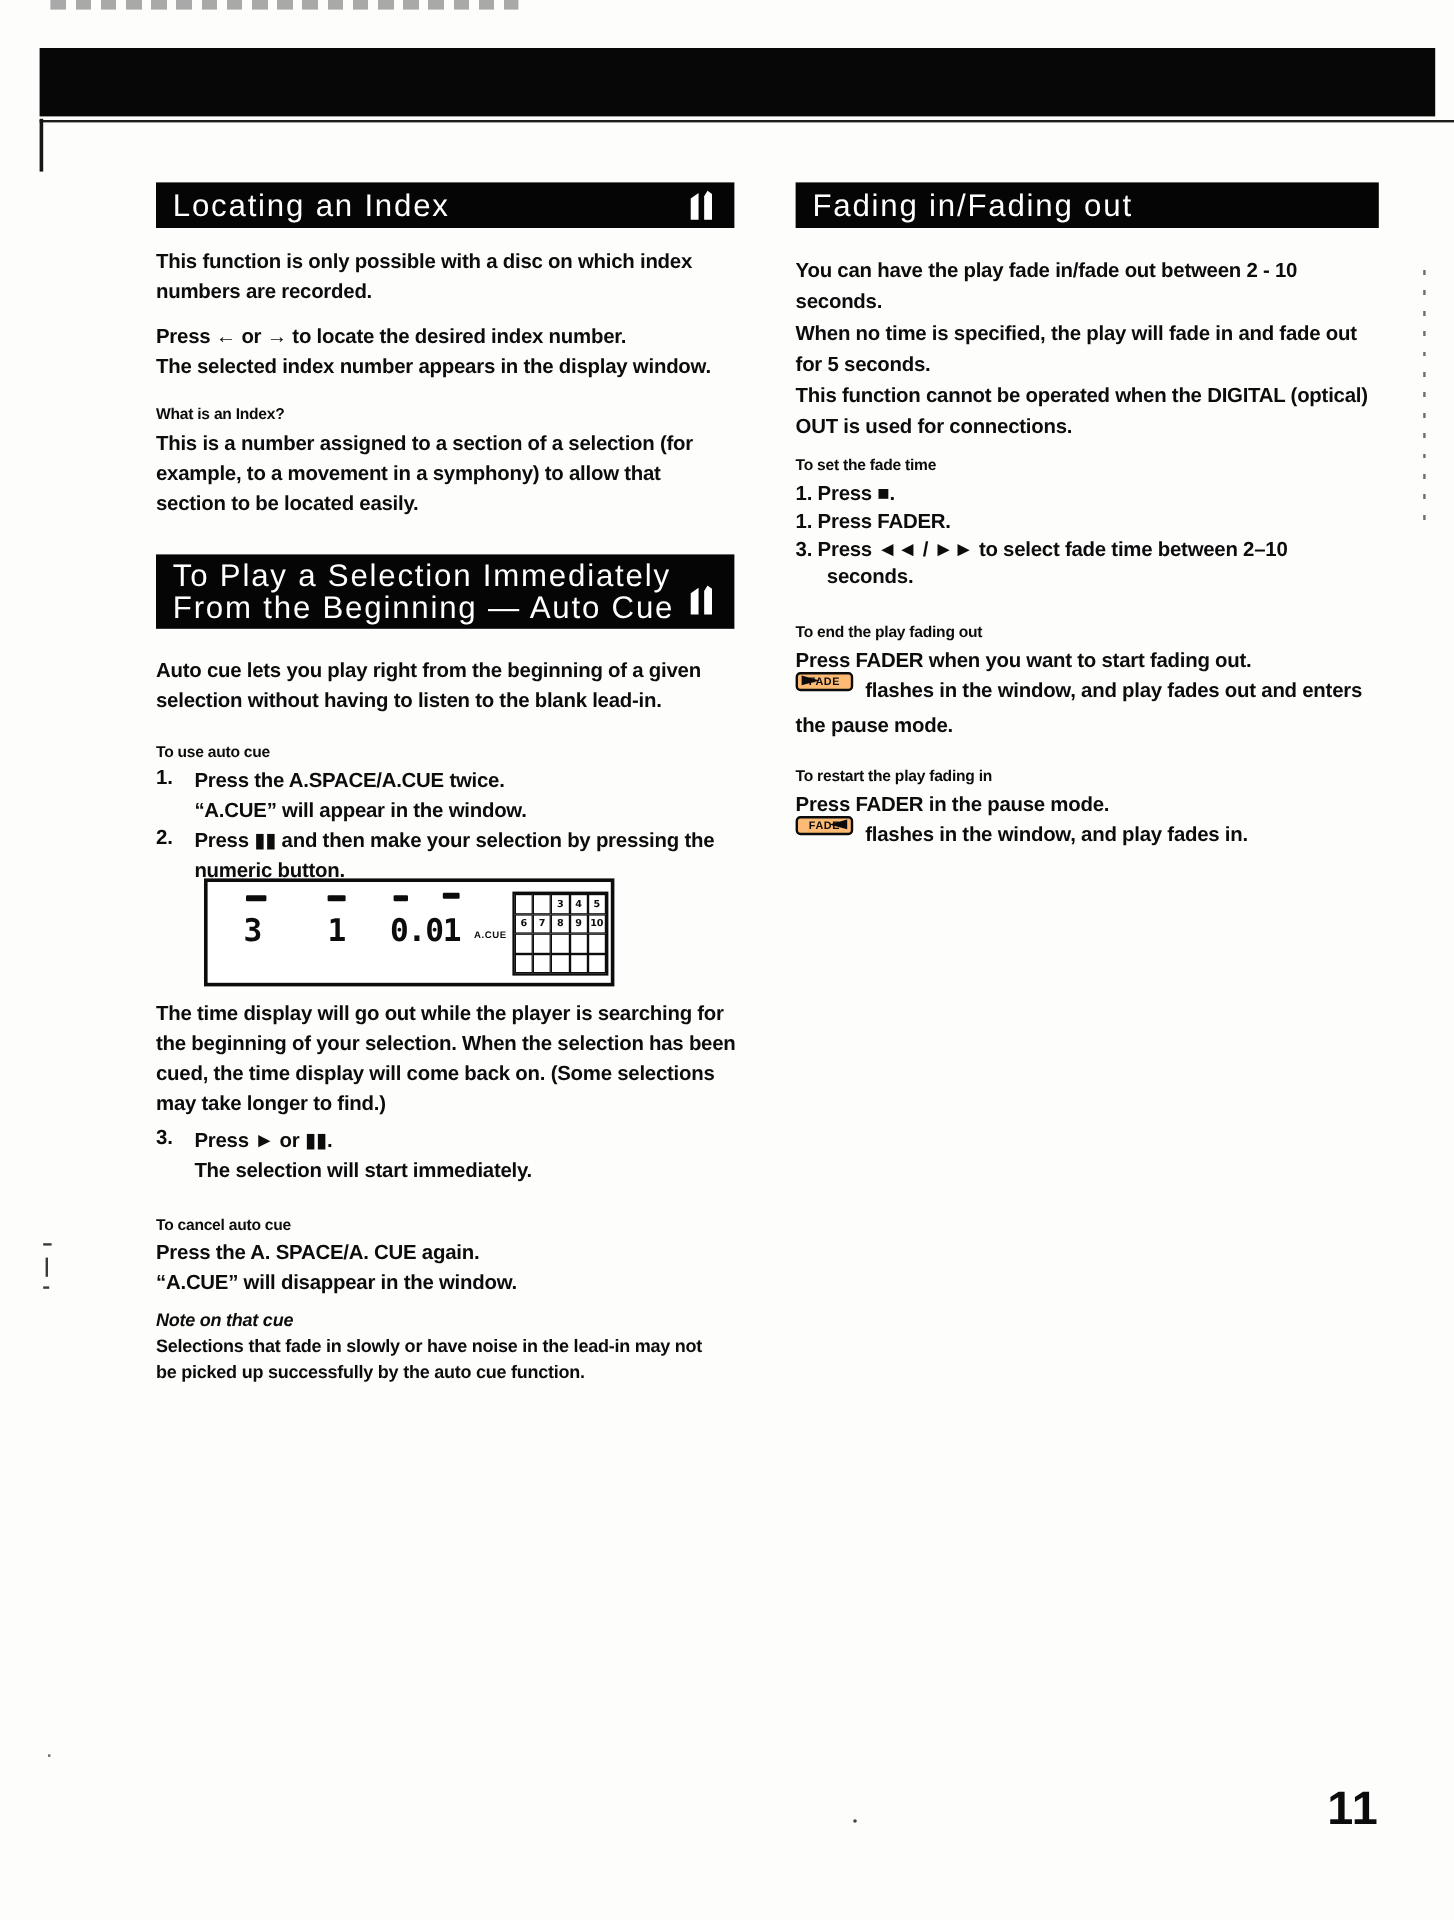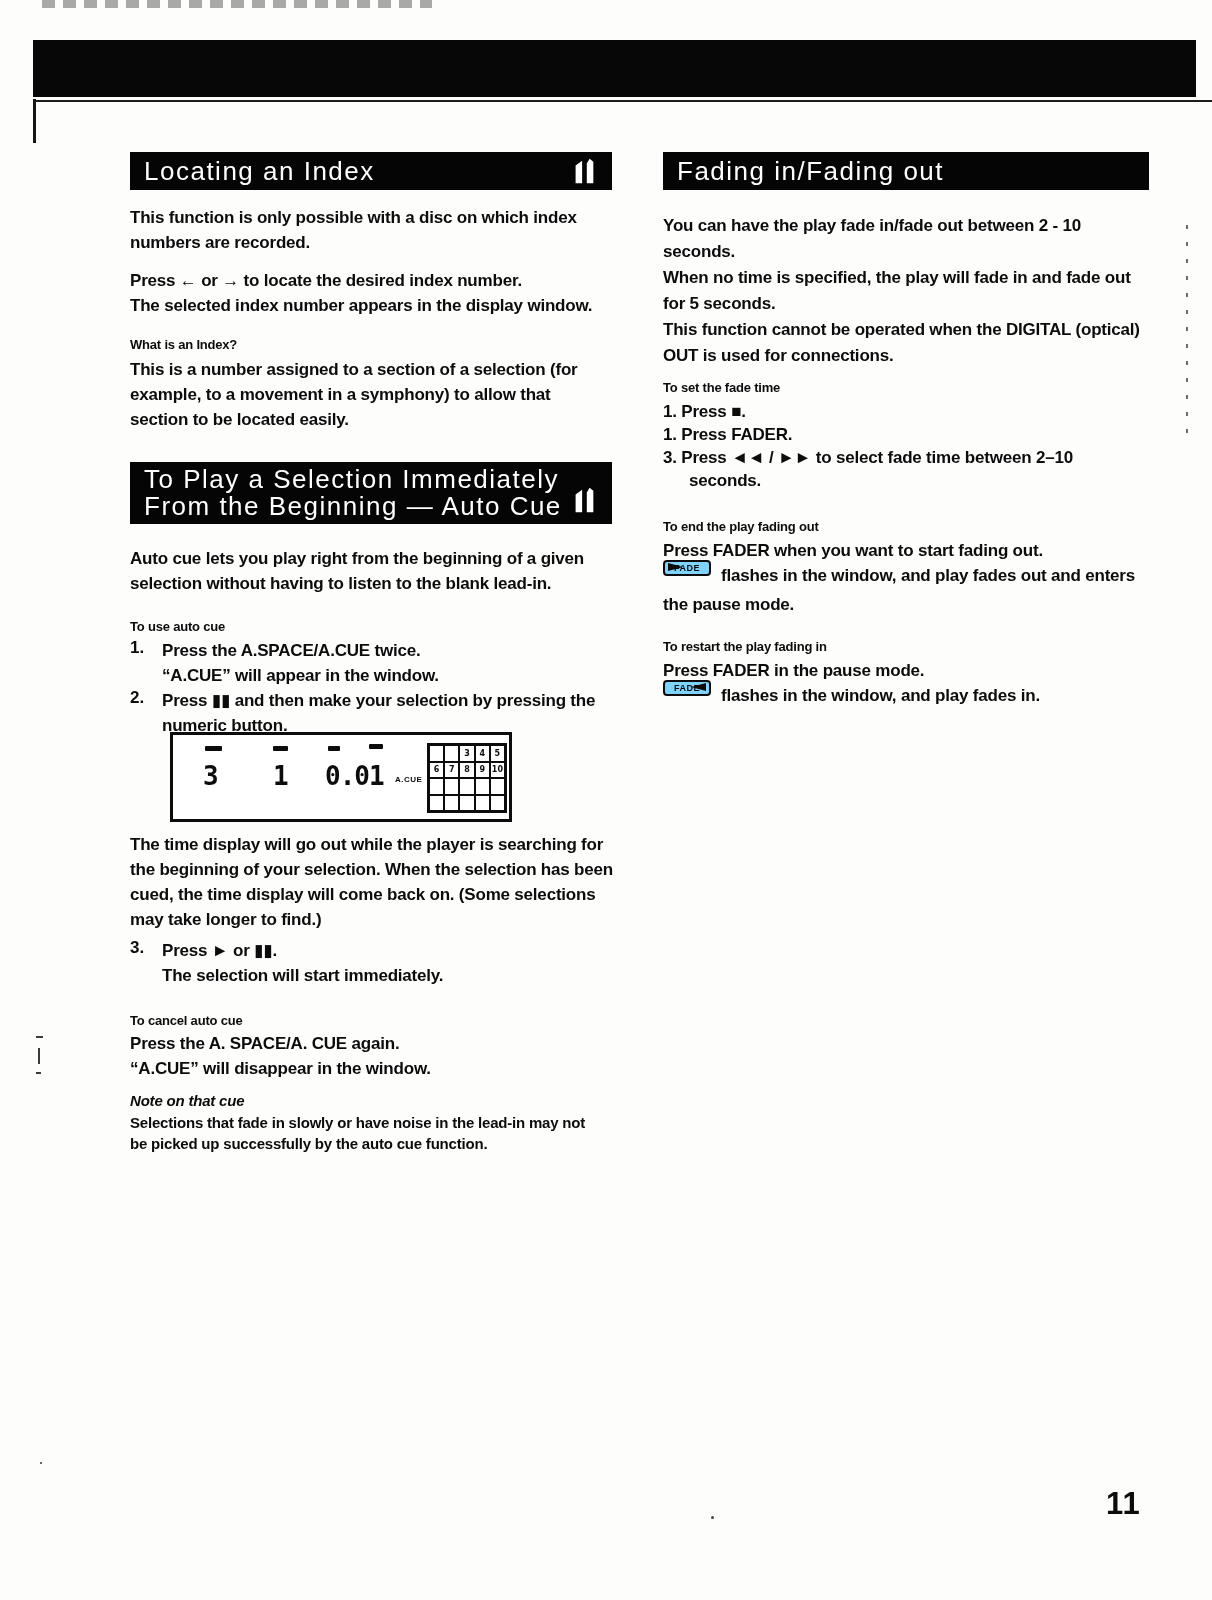--- a/index.html
+++ b/index.html
@@ -71,37 +71,37 @@
   }
   .cal-cell {
     border:1.5px solid #0c0c0c; display:flex; align-items:center; justify-content:center;
     font-size:8px; font-weight:700; font-family:"DejaVu Sans","Liberation Sans",sans-serif;
   }
 
   
   .fade-row { position:absolute; display:flex; align-items:flex-start; }
   .fade-ind {
     position:relative; width:48px; height:16px; border:2.5px solid #0c0c0c;
-    border-radius:4px; margin-right:10px; flex:0 0 auto; background:#7dd3fc;
+    border-radius:4px; margin-right:10px; flex:0 0 auto; background:#fdba74;
   }
   .fade-ind .lbl {
     position:absolute; top:1px; left:0; right:0; text-align:center;
     font-size:9px; font-weight:700; letter-spacing:0.5px;
   }
   .fade-ind .arrow-out {
     position:absolute; left:3px; bottom:3px; width:0; height:0;
     border-left:15px solid #0c0c0c; border-top:4px solid transparent; border-bottom:4px solid transparent;
   }
   .fade-ind .arrow-in {
     position:absolute; right:3px; bottom:3px; width:0; height:0;
     border-right:15px solid #0c0c0c; border-top:4px solid transparent; border-bottom:4px solid transparent;
   }
   .fade-row .body-txt { padding-top:3px; }
 
-  .page-num { position:absolute; left:1106px; top:1486px; font-size:31px; font-weight:700; letter-spacing:1px; }
+  .page-num { position:absolute; left:1106px; top:1486px; font-size:39px; font-weight:700; letter-spacing:1px; }
 </style>
 </head>
 <body>
 
 <div id="page">
 
   <div class="top-clip"></div>
   <div class="top-band"></div>
   <div class="band-underline"></div>
   <div class="band-leftdrop"></div>

